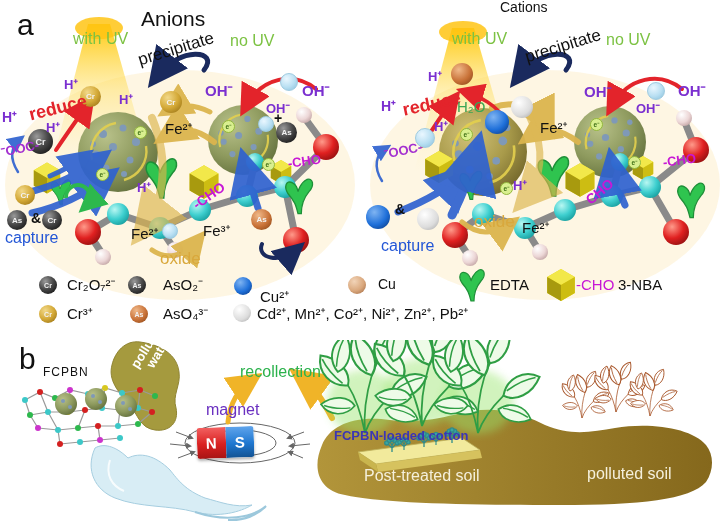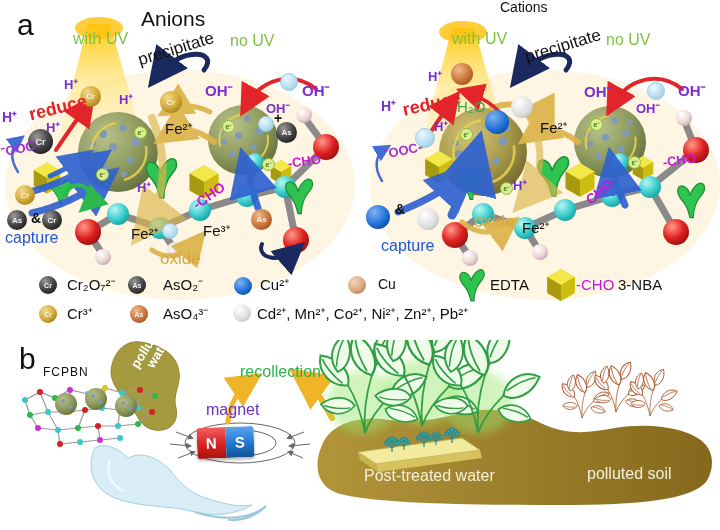--- a/index.html
+++ b/index.html
@@ -498,21 +498,21 @@
 <div>
   <div class="sp sp-dark legend-icon" style="left:39px;top:276px;width:18px;height:18px;font-size:7px">
         <span>Cr</span>
       </div>
   <div class="lb" style="left:67px;top:277px;font-size:15px">Cr₂O₇²⁻</div>
   <div class="sp sp-dark legend-icon" style="left:128px;top:276px;width:18px;height:18px;font-size:7px">
         <span>As</span>
       </div>
   <div class="lb" style="left:163px;top:277px;font-size:15px">AsO₂⁻</div>
   <div class="sp sp-blue legend-icon" style="left:234px;top:277px;width:18px;height:18px"></div>
-  <div class="lb" style="left:260px;top:277px;font-size:15px">Cu²⁺</div>
+  <div class="lb" style="left:260px;top:289px;font-size:15px">Cu²⁺</div>
   <div class="sp sp-tan legend-icon" style="left:348px;top:276px;width:18px;height:18px"></div>
   <div class="lb" style="left:378px;top:277px;font-size:14px">Cu</div>
   <svg class="legend-icon" style="left:456px;top:268px" width="30" height="34" viewBox="-15 -17 30 34">
         <use href="#edta"></use>
       </svg>
   <div class="lb" style="left:490px;top:277px;font-size:15px">EDTA</div>
   <svg class="legend-icon" style="left:544px;top:268px" width="34" height="34" viewBox="-17 -17 34 34">
         <use href="#cube" transform="scale(1.15)"></use>
       </svg>
   <div class="lb" style="left:576px;top:277px;font-size:15px;color:#c718d6">-CHO</div>
@@ -532,16 +532,17 @@
 
 <div class="lb" style="left:19px;top:344px;font-size:30px">b</div>
 <div class="lb" style="left:43px;top:366px;font-size:12px;letter-spacing:1px">FCPBN</div>
 <div class="lb" style="left:128px;top:364px;font-size:13px;color:#fff;font-weight:700;white-space:normal;width:52px;text-align:center;transform:rotate(-58deg)">polluted water</div>
 <div class="lb" style="left:240px;top:364px;font-size:16px;color:#2bb24c">recollection</div>
 <div class="lb" style="left:206px;top:402px;font-size:16px;color:#6a30c0">magnet</div>
 <div class="magnet" style="left:197px;top:427px">
   <div class="mag-n">N</div>
   <div class="mag-s">S</div>
 </div>
-<div class="lb" style="left:364px;top:468px;font-size:16px;color:#f5f0dc">Post-treated water</div>
+<div class="lb" style="left:334px;top:429px;font-size:13px;color:#3b35b5;font-weight:600">FCPBN-loaded cotton</div>
+<div class="lb" style="left:364px;top:468px;font-size:16px;color:#f5f0dc">Post-treated soil</div>
 <div class="lb" style="left:587px;top:466px;font-size:16px;color:#f5f0dc">polluted soil</div>
 
 </div>
 
 </body></html>

